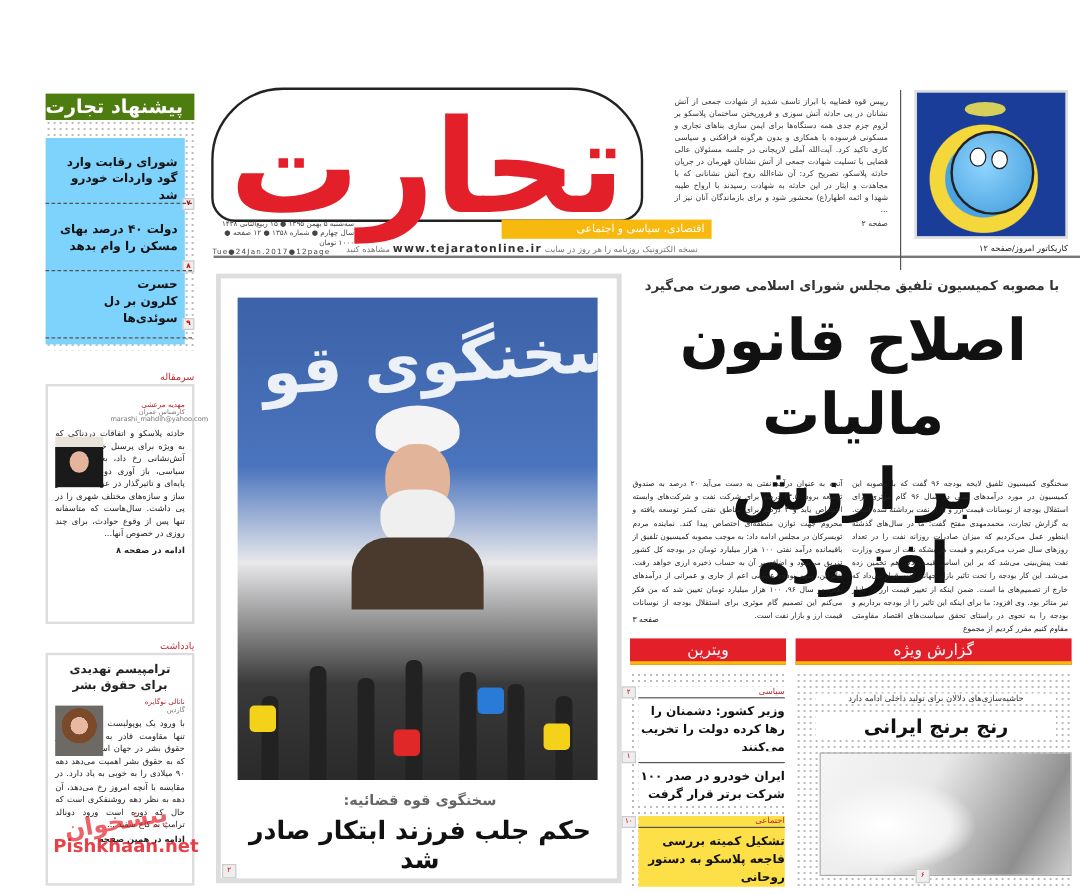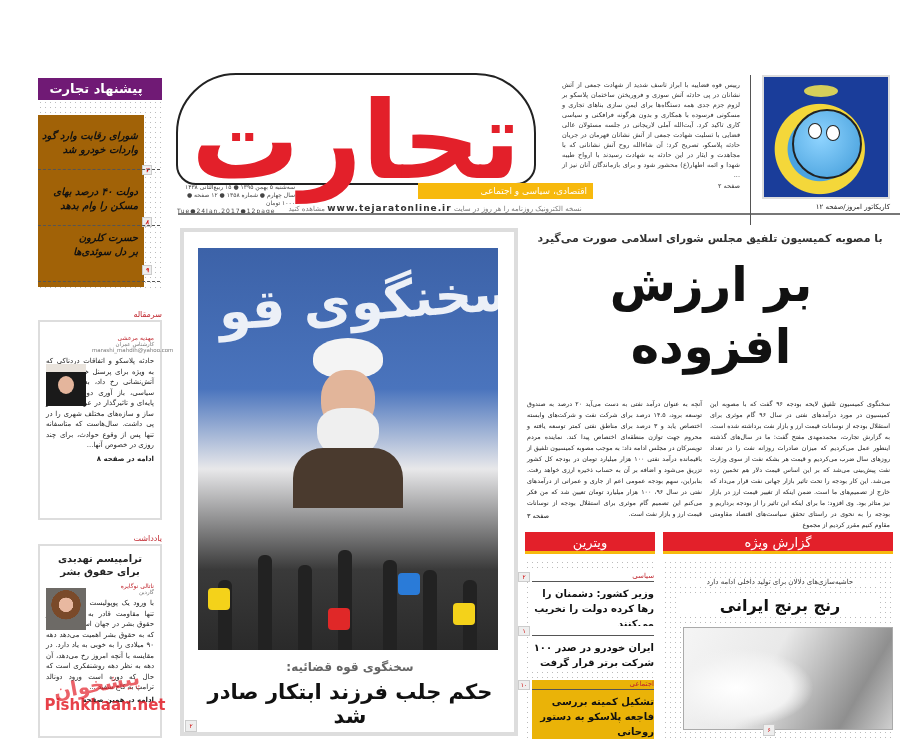--- a/index.html
+++ b/index.html
@@ -27,23 +27,23 @@
   .teaser .pg { font-size: 6.5px; color: #333; margin-top: 2px; }
   .teaser-rule { left: 750px; top: 75px; width: 1px; height: 150px; background: #555; }
 
   .cartoon { left: 762px; top: 75px; width: 128px; height: 124px; border: 2px solid #ddd; background: radial-gradient(circle at 45% 60%, #4aa3e0 0 32%, #f4d73a 33% 45%, #1a3d9a 46% 100%); }
   .cartoon .globe-face { position: absolute; left: 28px; top: 32px; width: 70px; height: 70px; border-radius: 50%; background: radial-gradient(circle at 40% 40%, #8fd4ff, #3f9ad8); border: 2px solid #222; }
   .cartoon .eye { position: absolute; width: 14px; height: 16px; background: #fff; border: 1.5px solid #222; border-radius: 50%; }
   .cartoon .leaf { position: absolute; left: 40px; top: 8px; width: 34px; height: 12px; background: #d6d05a; border-radius: 50%; }
   .cartoon-cap { left: 762px; top: 203px; width: 128px; font-size: 7px; color: #222; text-align: right; }
 
   
-  .lc-head { left: 38px; top: 78px; width: 124px; height: 22px; background: #701a75; color: #fff; font-size: 13px; font-weight: bold; line-height: 22px; text-align: center; padding-right: 8px; }
+  .lc-head { left: 38px; top: 78px; width: 124px; height: 22px; background: #4d7c0f; color: #fff; font-size: 16px; font-weight: bold; line-height: 22px; text-align: left; padding-right: 8px; }
   .lc-frame { left: 38px; top: 100px; width: 124px; height: 192px; background-image: radial-gradient(#bbb 0.8px, transparent 1px); background-size: 5px 5px; }
-  .lc-yellow { left: 38px; top: 115px; width: 106px; height: 172px; background: #a16207; font-style: italic; }
+  .lc-yellow { left: 38px; top: 115px; width: 116px; height: 172px; background: #7dd3fc; }
   .lc-item { position: absolute; right: 6px; width: 100px; font-size: 10px; font-weight: 900; line-height: 14px; text-align: right; color: #111; }
   .lc-num { position: absolute; right: -14px; width: 10px; height: 10px; background: #eee; border: 1px solid #ccc; font-size: 6px; line-height: 8px; text-align: center; color: #c00; }
   .lc-sep { position: absolute; left: 0; width: 122px; border-top: 1px dashed #555; }
 
   .box { border: 2px solid #ddd; background: #fff; }
   .sec-label { font-size: 8px; color: #c0262e; text-align: right; }
   .col-title { font-size: 11px; font-weight: bold; text-align: center; line-height: 13px; color: #222; }
   .body-txt { font-size: 7px; color: #222; line-height: 10.5px; text-align: justify; }
   .author { font-size: 6px; color: #c0262e; text-align: right; }
   .author-sub { font-size: 5.5px; color: #777; text-align: right; }
@@ -194,20 +194,21 @@
     <div class="mic-flag" style="left:200px;bottom:55px;background:#2a7bd8;"></div>
     <div class="mic-flag" style="left:255px;bottom:25px;background:#f4d21a;"></div>
   </div>
 </div>
 <div class="abs photo-kicker">سخنگوی قوه قضائیه:</div>
 <div class="abs photo-head">حکم جلب فرزند ابتکار صادر شد</div>
 <div class="abs photo-num">۲</div>
 
 <div class="abs kicker">با مصوبه کمیسیون تلفیق مجلس شورای اسلامی صورت می‌گیرد</div>
 <div class="abs headline">
+  <div>اصلاح قانون مالیات</div>
   <div>بر ارزش افزوده</div>
 </div>
 <div class="lead-col" style="left:710px;top:398px;width:180px;">سخنگوی کمیسیون تلفیق لایحه بودجه ۹۶ گفت که با مصوبه این کمیسیون در مورد درآمدهای نفتی در سال ۹۶ گام موثری برای استقلال بودجه از نوسانات قیمت ارز و بازار نفت برداشته شده است. به گزارش تجارت، محمدمهدی مفتح گفت: ما در سال‌های گذشته اینطور عمل می‌کردیم که میزان صادرات روزانه نفت را در تعداد روزهای سال ضرب می‌کردیم و قیمت هر بشکه نفت از سوی وزارت نفت پیش‌بینی می‌شد که بر این اساس قیمت دلار هم تخمین زده می‌شد. این کار بودجه را تحت تاثیر بازار جهانی نفت قرار می‌داد که خارج از تصمیم‌های ما است. ضمن اینکه از تغییر قیمت ارز در بازار نیز متاثر بود. وی افزود: ما برای اینکه این تاثیر را از بودجه برداریم و بودجه را به نحوی در راستای تحقق سیاست‌های اقتصاد مقاومتی مقاوم کنیم مقرر کردیم از مجموع</div>
 <div class="lead-col" style="left:527px;top:398px;width:175px;">آنچه به عنوان درآمد نفتی به دست می‌آید ۲۰ درصد به صندوق توسعه برود، ۱۴.۵ درصد برای شرکت نفت و شرکت‌های وابسته اختصاص یابد و ۳ درصد برای مناطق نفتی کمتر توسعه یافته و محروم جهت توازن منطقه‌ای اختصاص پیدا کند. نماینده مردم تویسرکان در مجلس ادامه داد: به موجب مصوبه کمیسیون تلفیق از باقیمانده درآمد نفتی ۱۰۰ هزار میلیارد تومان در بودجه کل کشور تزریق می‌شود و اضافه بر آن به حساب ذخیره ارزی خواهد رفت. بنابراین، سهم بودجه عمومی اعم از جاری و عمرانی از درآمدهای نفتی در سال ۹۶، ۱۰۰ هزار میلیارد تومان تعیین شد که من فکر می‌کنم این تصمیم گام موثری برای استقلال بودجه از نوسانات قیمت ارز و بازار نفت است.</div>
 <div class="abs" style="left:527px;top:512px;width:175px;font-size:6.5px;text-align:left;direction:rtl;">
   <span>صفحه ۳</span>
 </div>
 
 <div class="red-head" style="left:525px;top:532px;width:130px;">ویترین</div>
 <div class="dotted" style="left:525px;top:560px;width:130px;height:180px;"></div>
@@ -215,21 +216,21 @@
   <div class="vit-item" style="top:0;background:#fff;">
     <div class="vit-cat">سیاسی</div>
     <div class="vit-num">۲</div>
     <div class="vit-title">وزیر کشور: دشمنان را رها کرده دولت را تخریب می‌کنند</div>
   </div>
   <div class="vit-item" style="top:54px;background:#fff;">
     <div class="vit-cat" style="min-height:10px;"></div>
     <div class="vit-num">۱</div>
     <div class="vit-title">ایران خودرو در صدر ۱۰۰ شرکت برتر قرار گرفت</div>
   </div>
-  <div class="vit-item" style="top:108px;background:#eab308;">
+  <div class="vit-item" style="top:108px;background:#fde047;">
     <div class="vit-cat">اجتماعی</div>
     <div class="vit-num">۱۰</div>
     <div class="vit-title">تشکیل کمیته بررسی فاجعه پلاسکو به دستور روحانی</div>
   </div>
 </div>
 
 <div class="red-head" style="left:663px;top:532px;width:230px;">گزارش ویژه</div>
 <div class="dotted" style="left:663px;top:560px;width:230px;height:180px;"></div>
 <div class="abs" style="left:680px;top:578px;width:200px;font-size:7px;color:#333;text-align:center;background:#fff;">حاشیه‌سازی‌های دلالان برای تولید داخلی ادامه دارد</div>
 <div class="abs" style="left:680px;top:596px;width:200px;font-size:16px;font-weight:900;text-align:center;background:#fff;">رنج برنج ایرانی</div>

